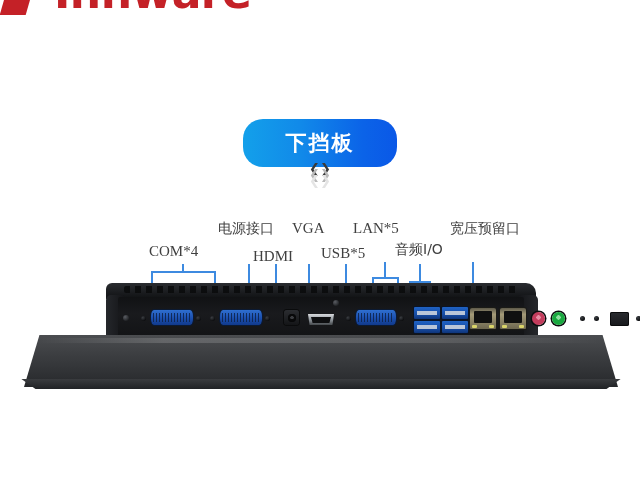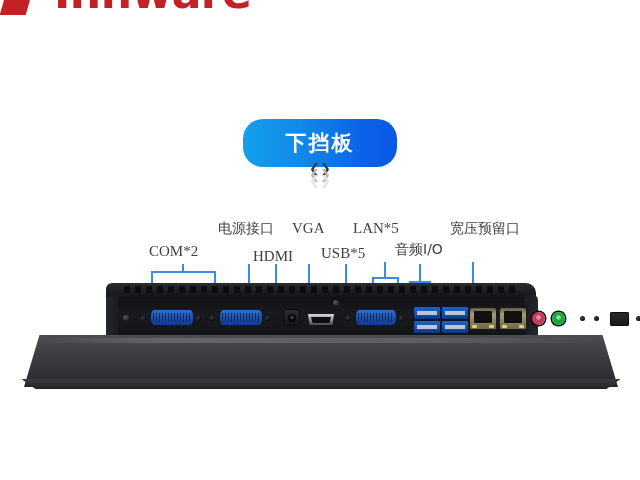--- a/index.html
+++ b/index.html
@@ -195,21 +195,21 @@
     <path d="M373 297 L373 278 L398 278 L398 297"></path>
     <path d="M385 278 L385 262"></path>
 
     <path d="M410 297 L410 282 L430 282 L430 297"></path>
     <path d="M420 282 L420 264"></path>
 
     <path d="M473 297 L473 262"></path>
   </g>
 </svg>
 
-<div class="lbl lat" style="left:149px;top:243px;">COM*2</div>
+<div class="lbl lat" style="left:149px;top:243px;">COM*4</div>
 <div class="lbl" style="left:218px;top:220px;">电源接口</div>
 <div class="lbl lat" style="left:253px;top:248px;">HDMI</div>
 <div class="lbl lat" style="left:292px;top:220px;">VGA</div>
 <div class="lbl lat" style="left:321px;top:245px;">USB*5</div>
 <div class="lbl lat" style="left:353px;top:220px;">LAN*5</div>
 <div class="lbl" style="left:395px;top:241px;">音频I/O</div>
 <div class="lbl" style="left:427px;top:220px;margin-left:23px;">宽压预留口</div>
 
 <div id="device">
 

